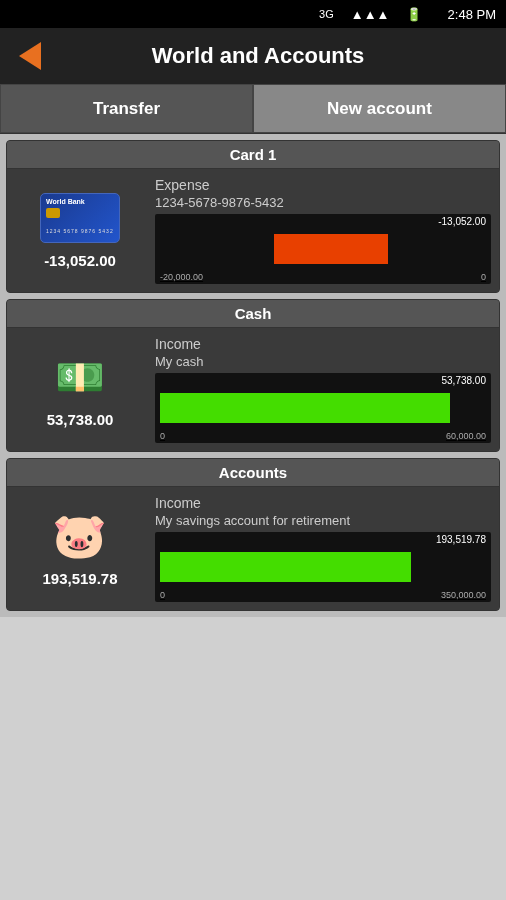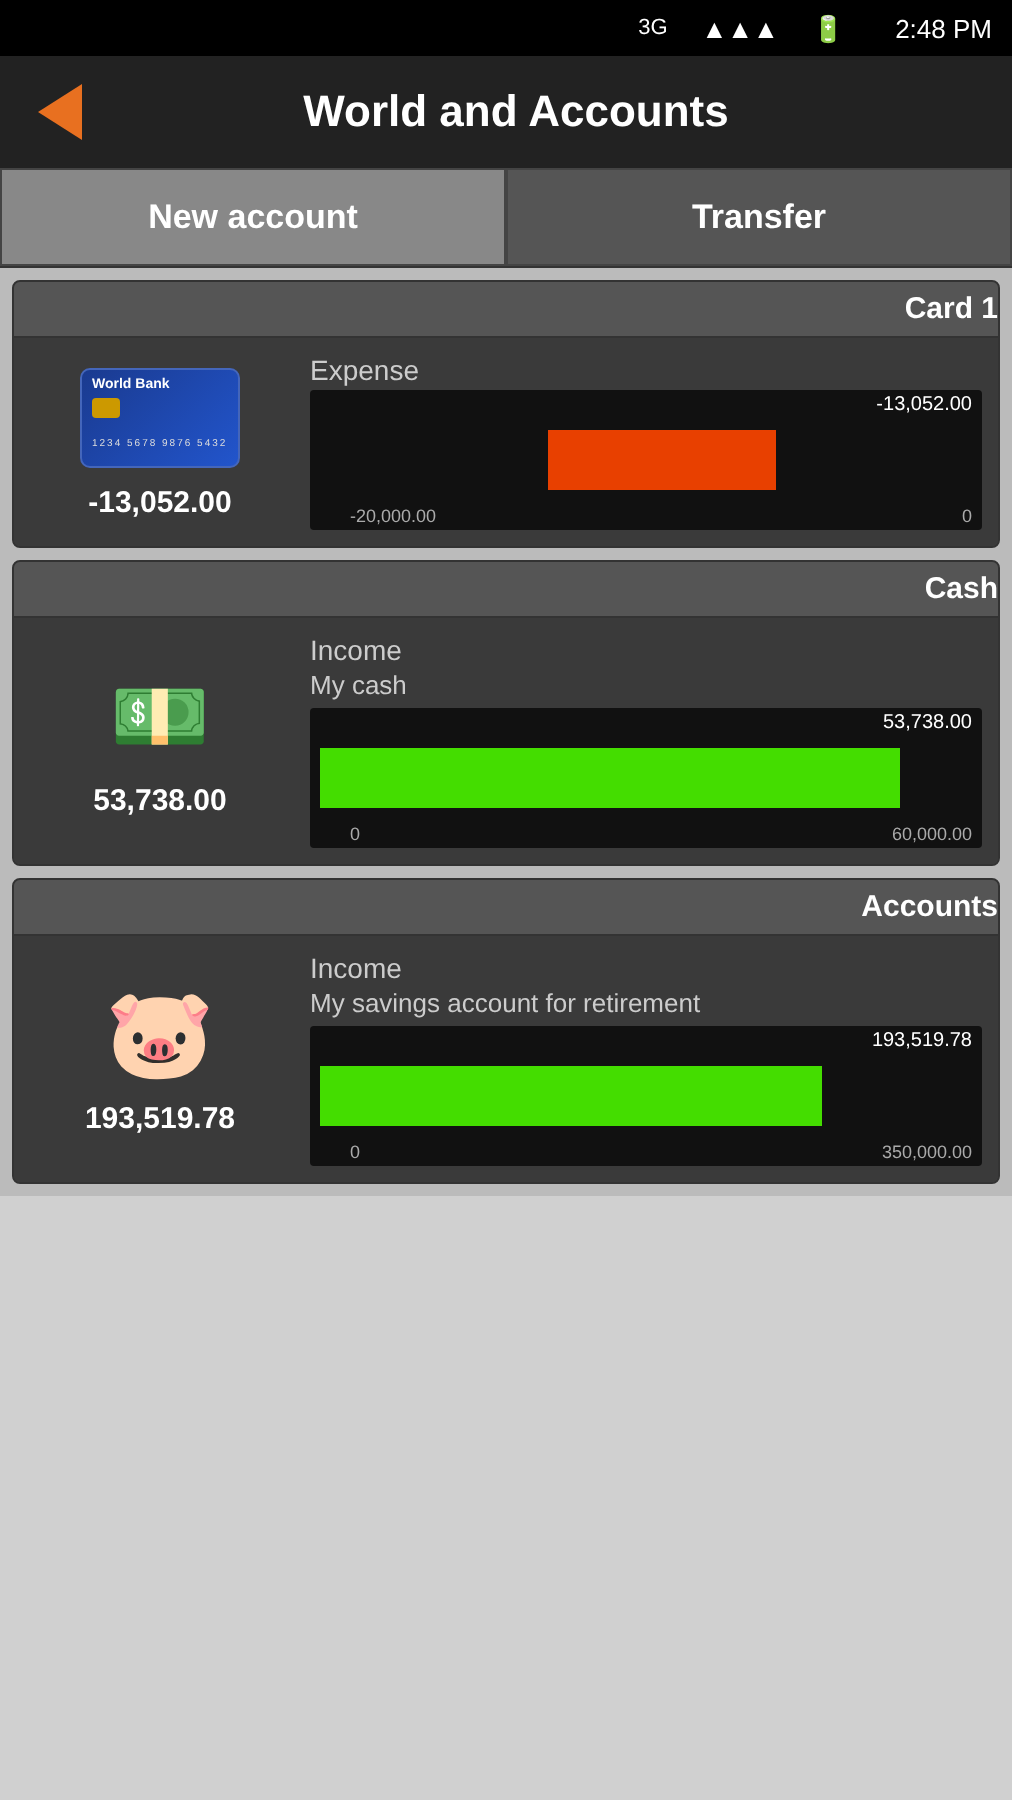--- a/index.html
+++ b/index.html
@@ -103,21 +103,21 @@
     
     .account-card {
       background: #444;
       border-radius: 4px;
       overflow: hidden;
       border: 1px solid #333;
     }
     .account-card-title {
       background: #555;
       color: #fff;
-      text-align: right;
+      text-align: center;
       font-size: 15px;
       font-weight: bold;
       padding: 5px 0;
       border-bottom: 1px solid #333;
     }
     .account-card-body {
       display: flex;
       padding: 8px;
       gap: 10px;
       background: #3a3a3a;
@@ -181,24 +181,25 @@
       bottom: 14px;
       left: 5px;
       right: 5px;
       top: 14px;
       display: flex;
       align-items: center;
     }
     .chart-axis-labels {
       position: absolute;
       bottom: 2px;
-      left: 20px;
+      left: 5px;
       right: 5px;
       display: flex;
       justify-content: space-between;
+      text-decoration: underline;
     }
     .chart-axis-label {
       color: #aaa;
       font-size: 9px;
     }
 
     
     .credit-card-icon {
       width: 80px;
       height: 50px;
@@ -263,45 +264,46 @@
 </div>
 
 <div class="header">
   <div class="back-btn">
     <div class="back-arrow"></div>
   </div>
   <div class="header-title">World and Accounts</div>
 </div>
 
 <div class="tab-bar">
+  <div class="tab-btn inactive">
+    <span>Transfer</span>
+  </div>
   <div class="tab-btn active">
     <span>New account</span>
-  </div>
-  <div class="tab-btn inactive">
-    <span>Transfer</span>
   </div>
 </div>
 
 <div class="content">
 
   <div class="account-card">
     <div class="account-card-title">Card 1</div>
     <div class="account-card-body">
       <div class="account-left">
         <div class="account-icon">
           <div class="credit-card-icon">
             <span class="bank-name">World Bank</span>
             <div class="card-chip"></div>
             <span class="card-number">1234 5678 9876 5432</span>
           </div>
         </div>
         <div class="account-balance">-13,052.00</div>
       </div>
       <div class="account-right">
         <div class="account-type">Expense</div>
+        <div class="account-name">1234-5678-9876-5432</div>
         <div class="chart-container">
           <span class="chart-value-label">-13,052.00</span>
           <div class="chart-bar-area">
             <div style="width:100%; height:100%; display:flex; align-items:center;">
               <div style="margin-left:35%; width:35%; height:70%; background:#e84000;"></div>
             </div>
           </div>
           <div class="chart-axis-labels">
             <span class="chart-axis-label">-20,000.00</span>
             <span class="chart-axis-label">0</span>

